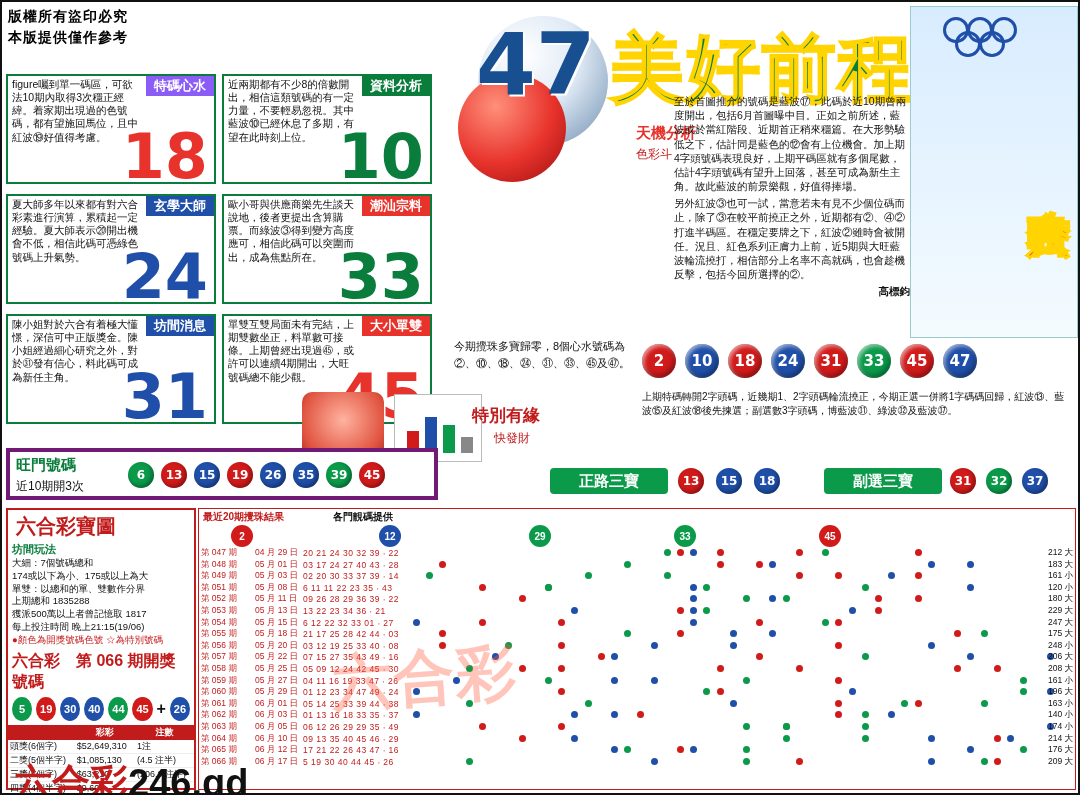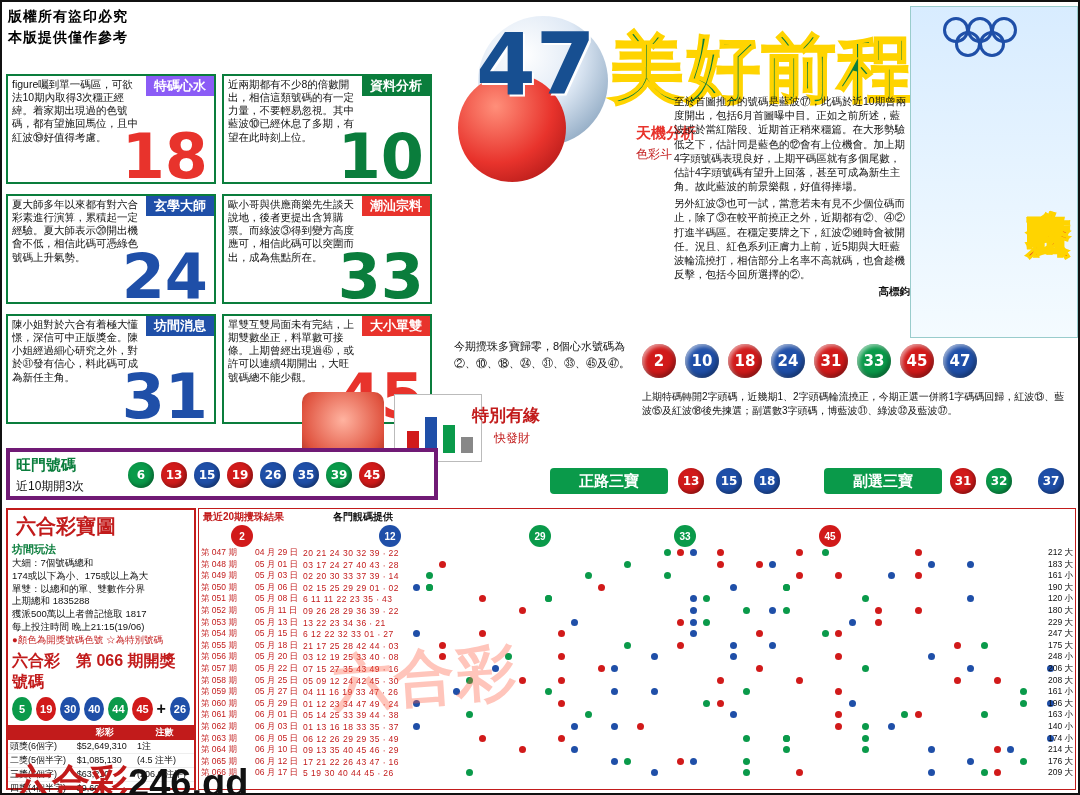--- a/index.html
+++ b/index.html
@@ -226,21 +226,21 @@
   <div style="position:absolute;left:676px;top:466px;display:flex;gap:12px;">
     <div class="sball" style="background:#d11a1a;">13</div>
     <div class="sball" style="background:#1f4fa8;">15</div>
     <div class="sball" style="background:#1f4fa8;">18</div>
   </div>
 
   <div class="gbar" style="left:822px;top:466px;width:118px;background:#0a9a4a;position:absolute;">副選三寶</div>
   <div style="position:absolute;left:948px;top:466px;display:flex;gap:10px;">
     <div class="sball" style="background:#d11a1a;">31</div>
     <div class="sball" style="background:#0a9a4a;">32</div>
-    <div class="sball" style="background:#1f4fa8;margin-left:16px;">37</div>
+    <div class="sball" style="background:#1f4fa8;">37</div>
   </div>
 
   <div class="hotbox">
     <div class="hotlabel">旺門號碼</div>
     <div class="hotsub">近10期開3次</div>
     <div class="hotballs">
       <div class="sball" style="background:#0a9a4a;">6</div>
       <div class="sball" style="background:#d11a1a;">13</div>
       <div class="sball" style="background:#1f4fa8;">15</div>
       <div class="sball" style="background:#d11a1a;">19</div>
@@ -356,35 +356,20 @@
             <i style="left: 250.8px; background: rgb(10, 154, 74);"></i>
             <i style="left: 382.8px; background: rgb(209, 26, 26);"></i>
             <i style="left: 422.4px; background: rgb(209, 26, 26);"></i>
             <i style="left: 475.2px; background: rgb(31, 79, 168);"></i>
             <i style="left: 501.6px; background: rgb(209, 26, 26);"></i>
             <i style="left: 171.6px; background: rgb(10, 154, 74);"></i>
           </span>
           <span class="rt">161  小</span>
         </div>
         <div class="rowline">
-          <span class="lbl">第 050 期</span>
-          <span class="dt">05 月 06 日</span>
-          <span class="nums">02 15 25 29 29 01 ‧ 02</span>
-          <span class="dotrow">
-            <i style="left: 13.2px; background: rgb(10, 154, 74);"></i>
-            <i style="left: 184.8px; background: rgb(209, 26, 26);"></i>
-            <i style="left: 316.8px; background: rgb(31, 79, 168);"></i>
-            <i style="left: 369.6px; background: rgb(10, 154, 74);"></i>
-            <i style="left: 369.6px; background: rgb(10, 154, 74);"></i>
-            <i style="left: 0px; background: rgb(31, 79, 168);"></i>
-            <i style="left: 13.2px; background: rgb(10, 154, 74);"></i>
-          </span>
-          <span class="rt">190  大</span>
-        </div>
-        <div class="rowline">
           <span class="lbl">第 051 期</span>
           <span class="dt">05 月 08 日</span>
           <span class="nums">6 11 11 22 23 35 ‧ 43</span>
           <span class="dotrow">
             <i style="left: 66px; background: rgb(209, 26, 26);"></i>
             <i style="left: 132px; background: rgb(10, 154, 74);"></i>
             <i style="left: 132px; background: rgb(10, 154, 74);"></i>
             <i style="left: 277.2px; background: rgb(31, 79, 168);"></i>
             <i style="left: 290.4px; background: rgb(10, 154, 74);"></i>
             <i style="left: 448.8px; background: rgb(10, 154, 74);"></i>

